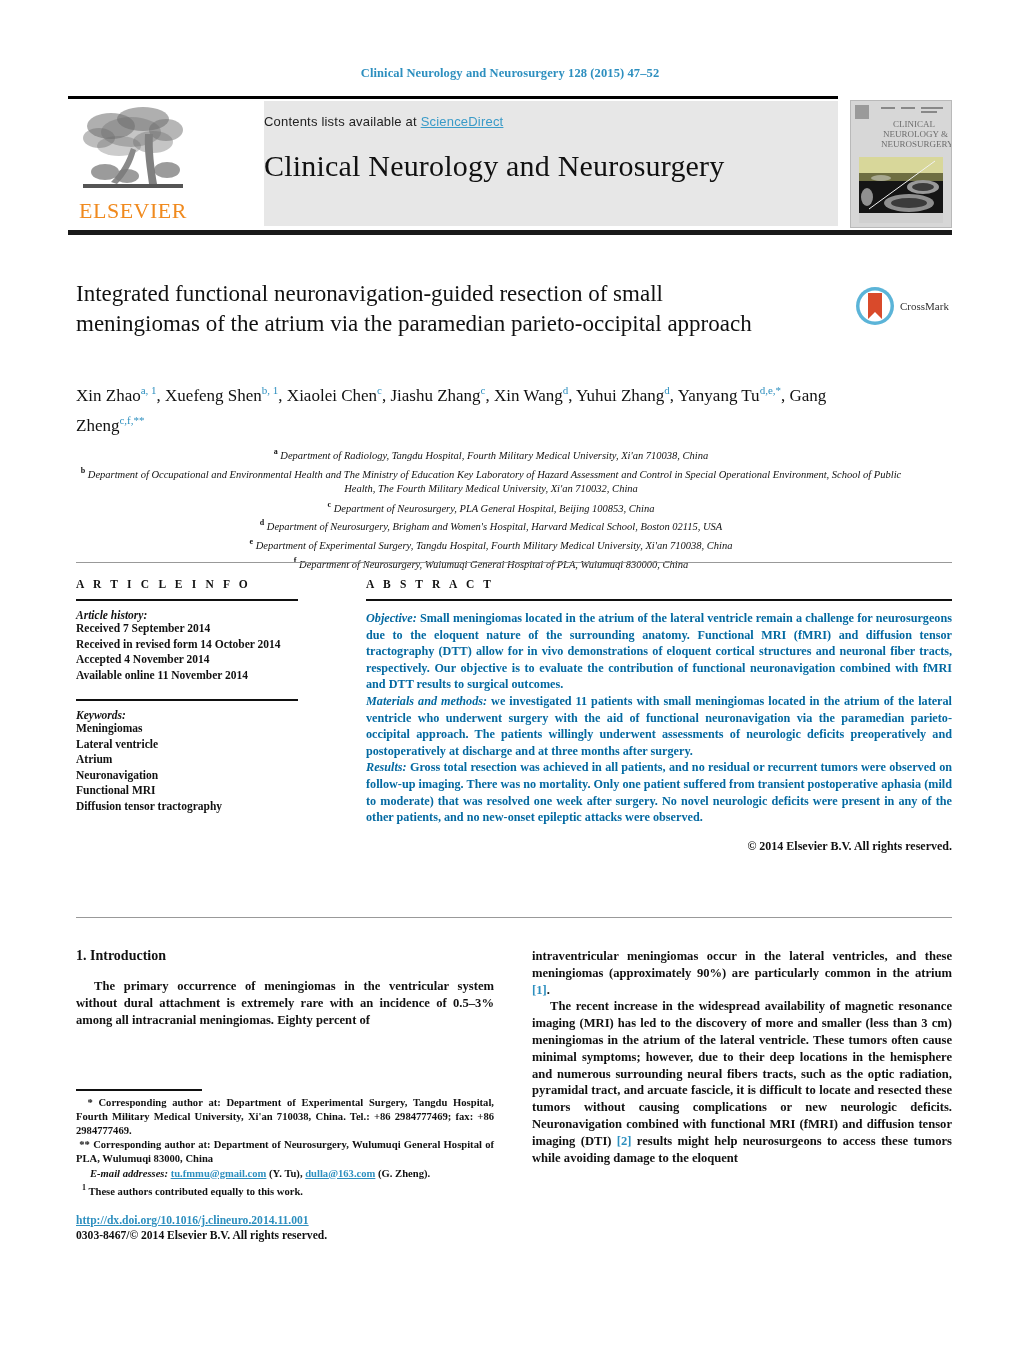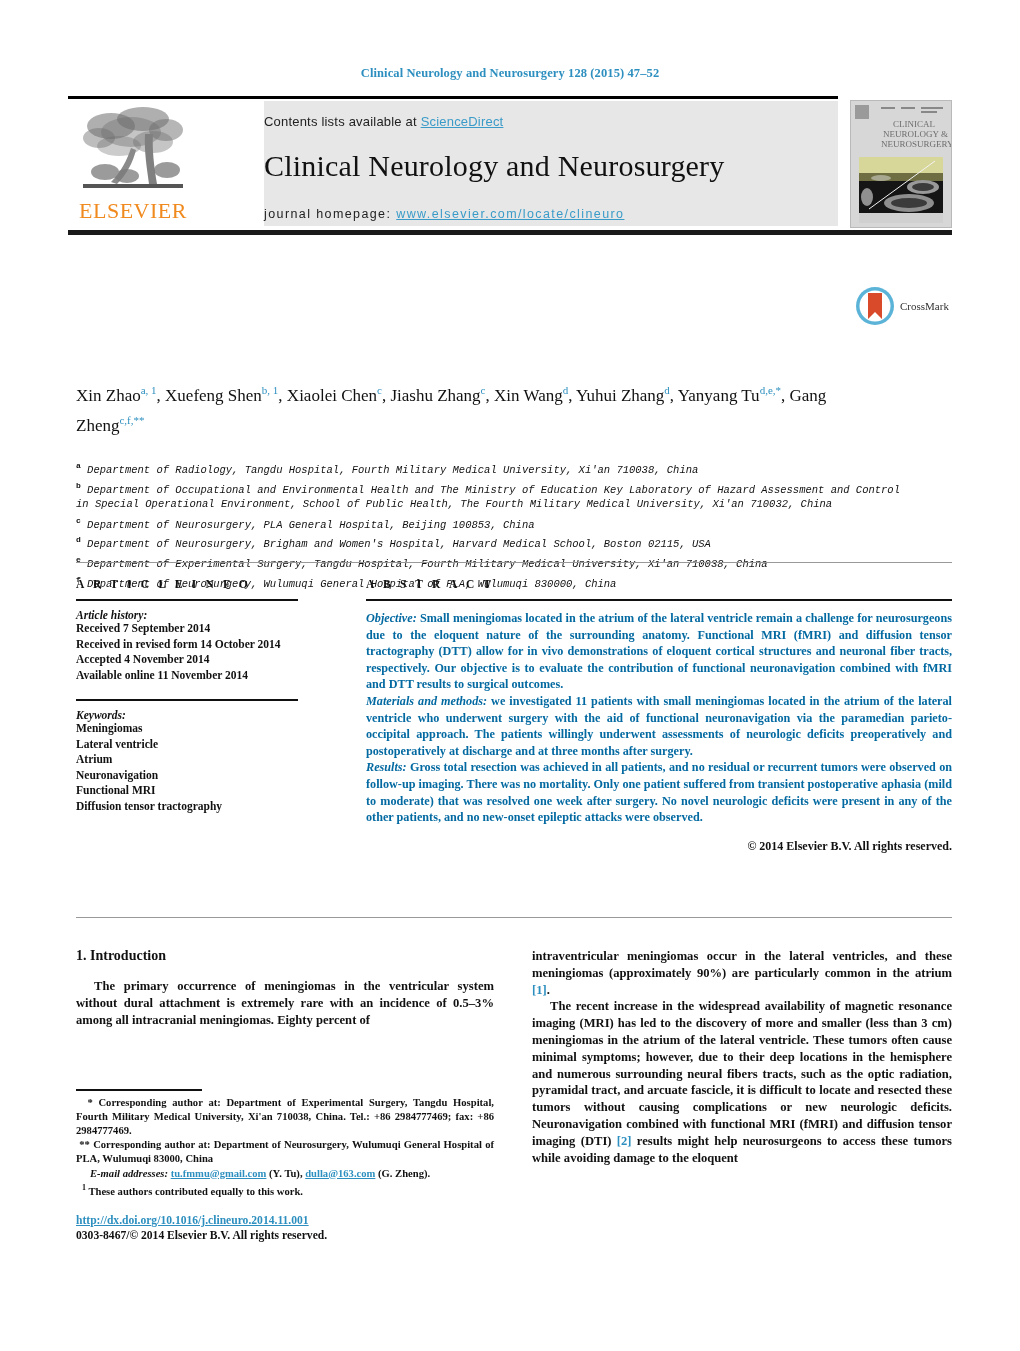--- a/index.html
+++ b/index.html
@@ -159,27 +159,28 @@
   }
   .authors sup, .sup-link {
     color: #2d8fbf;
     font-size: 11px;
     vertical-align: super;
   }
 
   .affiliations {
     position: absolute;
     left: 76px;
-    top: 458px;
+    top: 444px;
     width: 830px;
-    font-family: Liberation Mono, monospace;
+    font-family: Liberation Serif, serif;
     font-style: italic;
     font-size: 10.5px;
     line-height: 15.2px;
     color: #111;
+    text-align: center;
   }
   .affiliations .mark {
     font-style: normal;
     font-size: 8px;
     vertical-align: super;
     font-weight: bold;
   }
 
   
   .panel {
@@ -374,23 +375,20 @@
         <rect x="2" y="80" width="100" height="4" fill="#555"></rect>
       </svg>
       <div class="elsevier-word">ELSEVIER</div>
     </div>
 
     <div class="grey-band">
       <div class="contents-line">
         <span>Contents lists available at </span><a class="sciencedirect" href="#">ScienceDirect</a>
       </div>
       <div class="journal-title">Clinical Neurology and Neurosurgery</div>
-      <div class="homepage-line">
-        <span>journal homepage: </span><a class="homepage-url" href="#">www.elsevier.com/locate/clineuro</a>
-      </div>
     </div>
 
     <div class="cover-thumb">
       <svg width="100" height="126" viewBox="0 0 100 126">
         <rect x="0" y="0" width="100" height="126" fill="#d7d7d7"></rect>
         <rect x="4" y="4" width="14" height="14" fill="#9a9a9a"></rect>
         <rect x="30" y="6" width="14" height="2" fill="#888"></rect>
         <rect x="50" y="6" width="14" height="2" fill="#888"></rect>
         <rect x="70" y="6" width="22" height="2" fill="#888"></rect>
         <rect x="70" y="10" width="16" height="2" fill="#888"></rect>
@@ -407,20 +405,21 @@
         <ellipse cx="58" cy="102" rx="18" ry="5" fill="#3b3b3b"></ellipse>
         <ellipse cx="16" cy="96" rx="6" ry="9" fill="#909090"></ellipse>
         <line x1="18" y1="108" x2="84" y2="60" stroke="#f2f2f2" stroke-width="1"></line>
         <rect x="8" y="112" width="84" height="10" fill="#d0d0d0"></rect>
       </svg>
     </div>
 
     <div class="rule-bottom"></div>
   </div>
 
+  <div class="title">Integrated functional neuronavigation-guided resection of small meningiomas of the atrium via the paramedian parieto-occipital approach</div>
 
   <div class="crossmark">
     <svg width="40" height="40" viewBox="0 0 40 40">
       <circle cx="20" cy="20" r="19" fill="#5bb4d8"></circle>
       <circle cx="20" cy="20" r="15.5" fill="#ffffff"></circle>
       <path d="M13 7 L27 7 L27 33 L20 26 L13 33 Z" fill="#d94a2b"></path>
     </svg>
     <span class="crossmark-label">CrossMark</span>
   </div>
 

